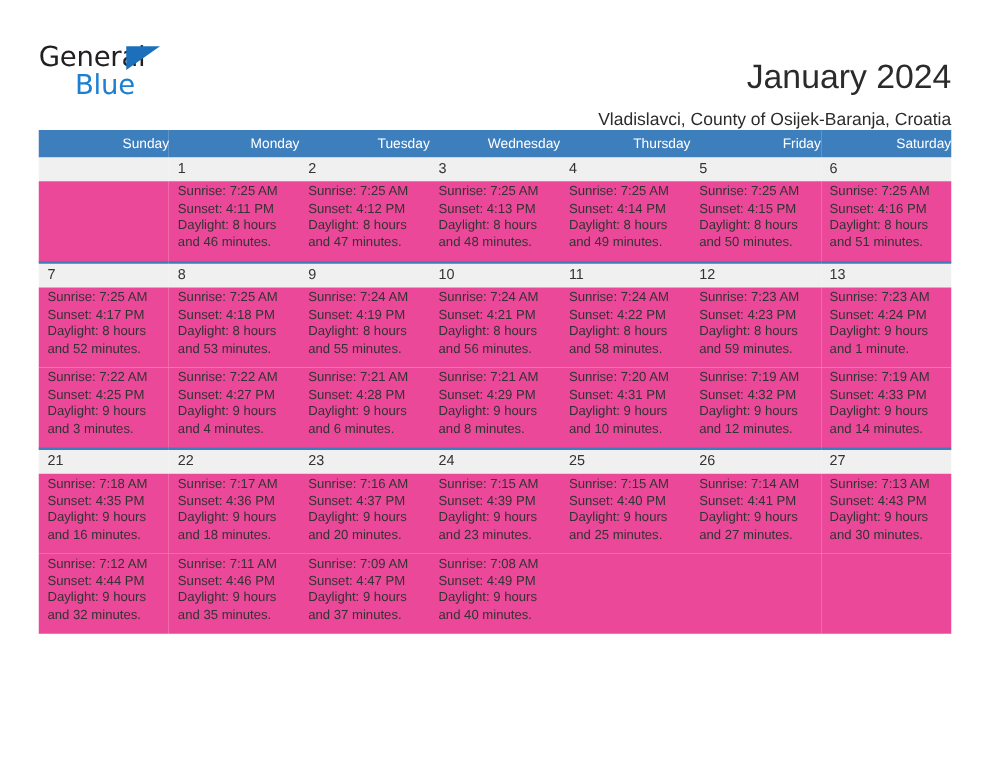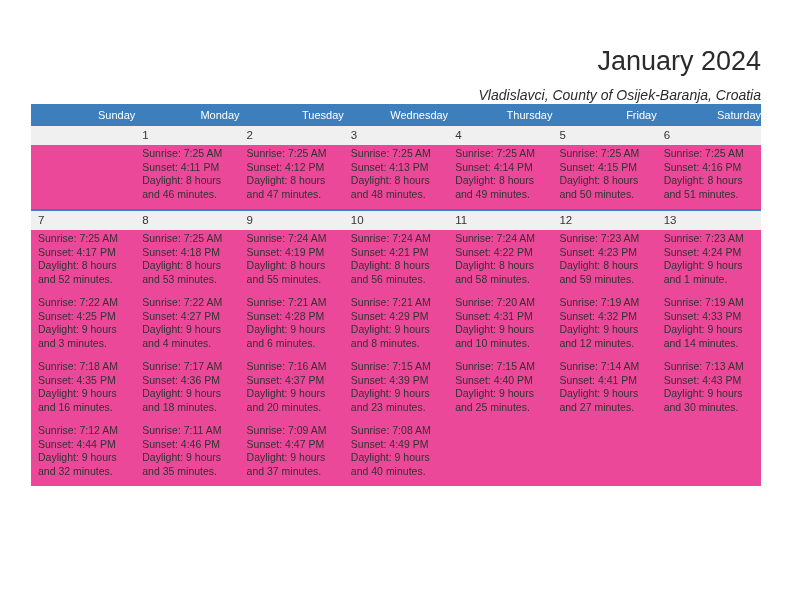--- a/index.html
+++ b/index.html
@@ -75,21 +75,20 @@
     line-height: 34px;
     white-space: nowrap;
     margin-top: 16px;
   }
   .cal-subtitle {
     font-size: 14px;
     color: #2b2b2b;
     line-height: 22px;
     margin-top: 6px;
     white-space: nowrap;
-    font-style: italic;
   }
 
   
   .calendar {
     position: absolute;
     left: 31px;
     top: 104px;
     width: 730px;
   }
   table.cal {
@@ -135,20 +134,25 @@
   }
   .cell-lines div { white-space: nowrap; }
 </style>
 </head>
 <body>
 
 <div class="page">
 
   <div class="header">
 
+    <div class="logo">
+      <span class="logo-general">General</span>
+      <span class="logo-triangle"></span>
+      <span class="logo-blue">Blue</span>
+    </div>
 
     <div class="title-block">
       <div class="cal-title">January 2024</div>
       <div class="cal-subtitle">Vladislavci, County of Osijek-Baranja, Croatia</div>
     </div>
 
   </div>
 
   <div class="calendar">
     <table class="cal">
@@ -353,20 +357,29 @@
             </td>
             <td>
               <div class="cell-lines">
                 <div>Sunrise: 7:19 AM</div>
                 <div>Sunset: 4:33 PM</div>
                 <div>Daylight: 9 hours</div>
                 <div>and 14 minutes.</div>
               </div>
             </td>
           </tr>
+          <tr class="week-num">
+            <td>21</td>
+            <td>22</td>
+            <td>23</td>
+            <td>24</td>
+            <td>25</td>
+            <td>26</td>
+            <td>27</td>
+          </tr>
           <tr class="week-body">
             <td>
               <div class="cell-lines">
                 <div>Sunrise: 7:18 AM</div>
                 <div>Sunset: 4:35 PM</div>
                 <div>Daylight: 9 hours</div>
                 <div>and 16 minutes.</div>
               </div>
             </td>
             <td>

